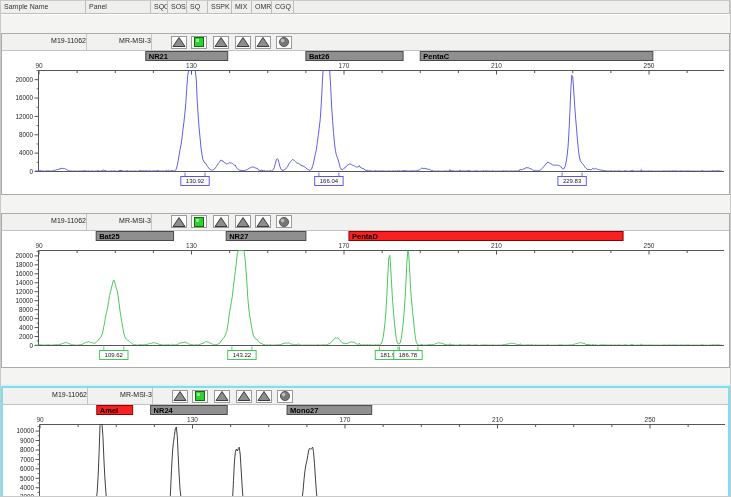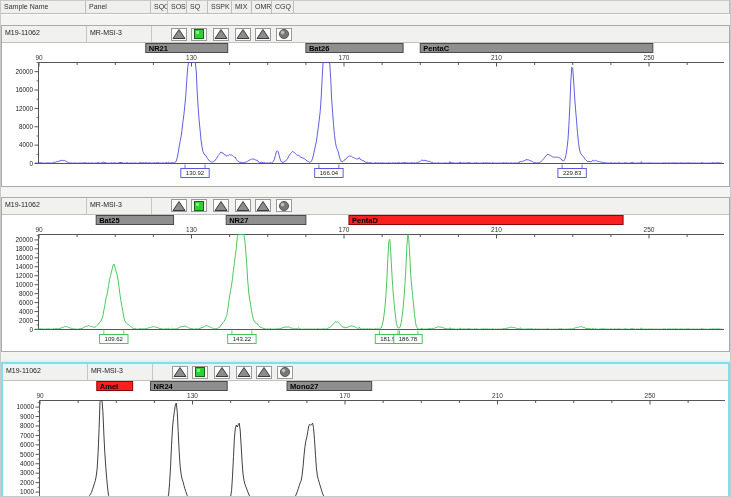--- a/index.html
+++ b/index.html
@@ -14,21 +14,21 @@
     display:flex; height:14px; background:#efefee;
     border-bottom:1px solid #ffffff; font-size:7px; color:#333;
   }
   .grid-header .hcell {
     border-right:1px solid #bdbdbd; border-bottom:1px solid #bdbdbd;
     padding:2px 0 0 3px; white-space:nowrap; overflow:hidden;
   }
   .c0{width:85px}.c1{width:65px}.c2{width:17px}.c3{width:19px}.c4{width:21px}
   .c5{width:24px}.c6{width:20px}.c7{width:20px}.c8{width:22px}
   .cfill{flex:1; border-right:none;}
-  .panel { background:#ffffff; border:1px solid #ababab; margin-top:10px; }
+  .panel { background:#ffffff; border:1px solid #ababab; margin-top:18px;text-align:right; }
   .panel.selected { border:2px solid #7fdfee; box-shadow:0 0 3px #a5e9f4; }
   .sample-row {
     display:flex; height:17px; background:#f1f1f0;
     border-bottom:1px solid #c2c2c2; font-size:7px; color:#222; align-items:stretch;
   }
   .sample-row .rcell {
     border-right:1px solid #c6c6c6; padding:3px 0 0 3px;
     white-space:nowrap; overflow:hidden;
   }
   .sample-row .icell {

